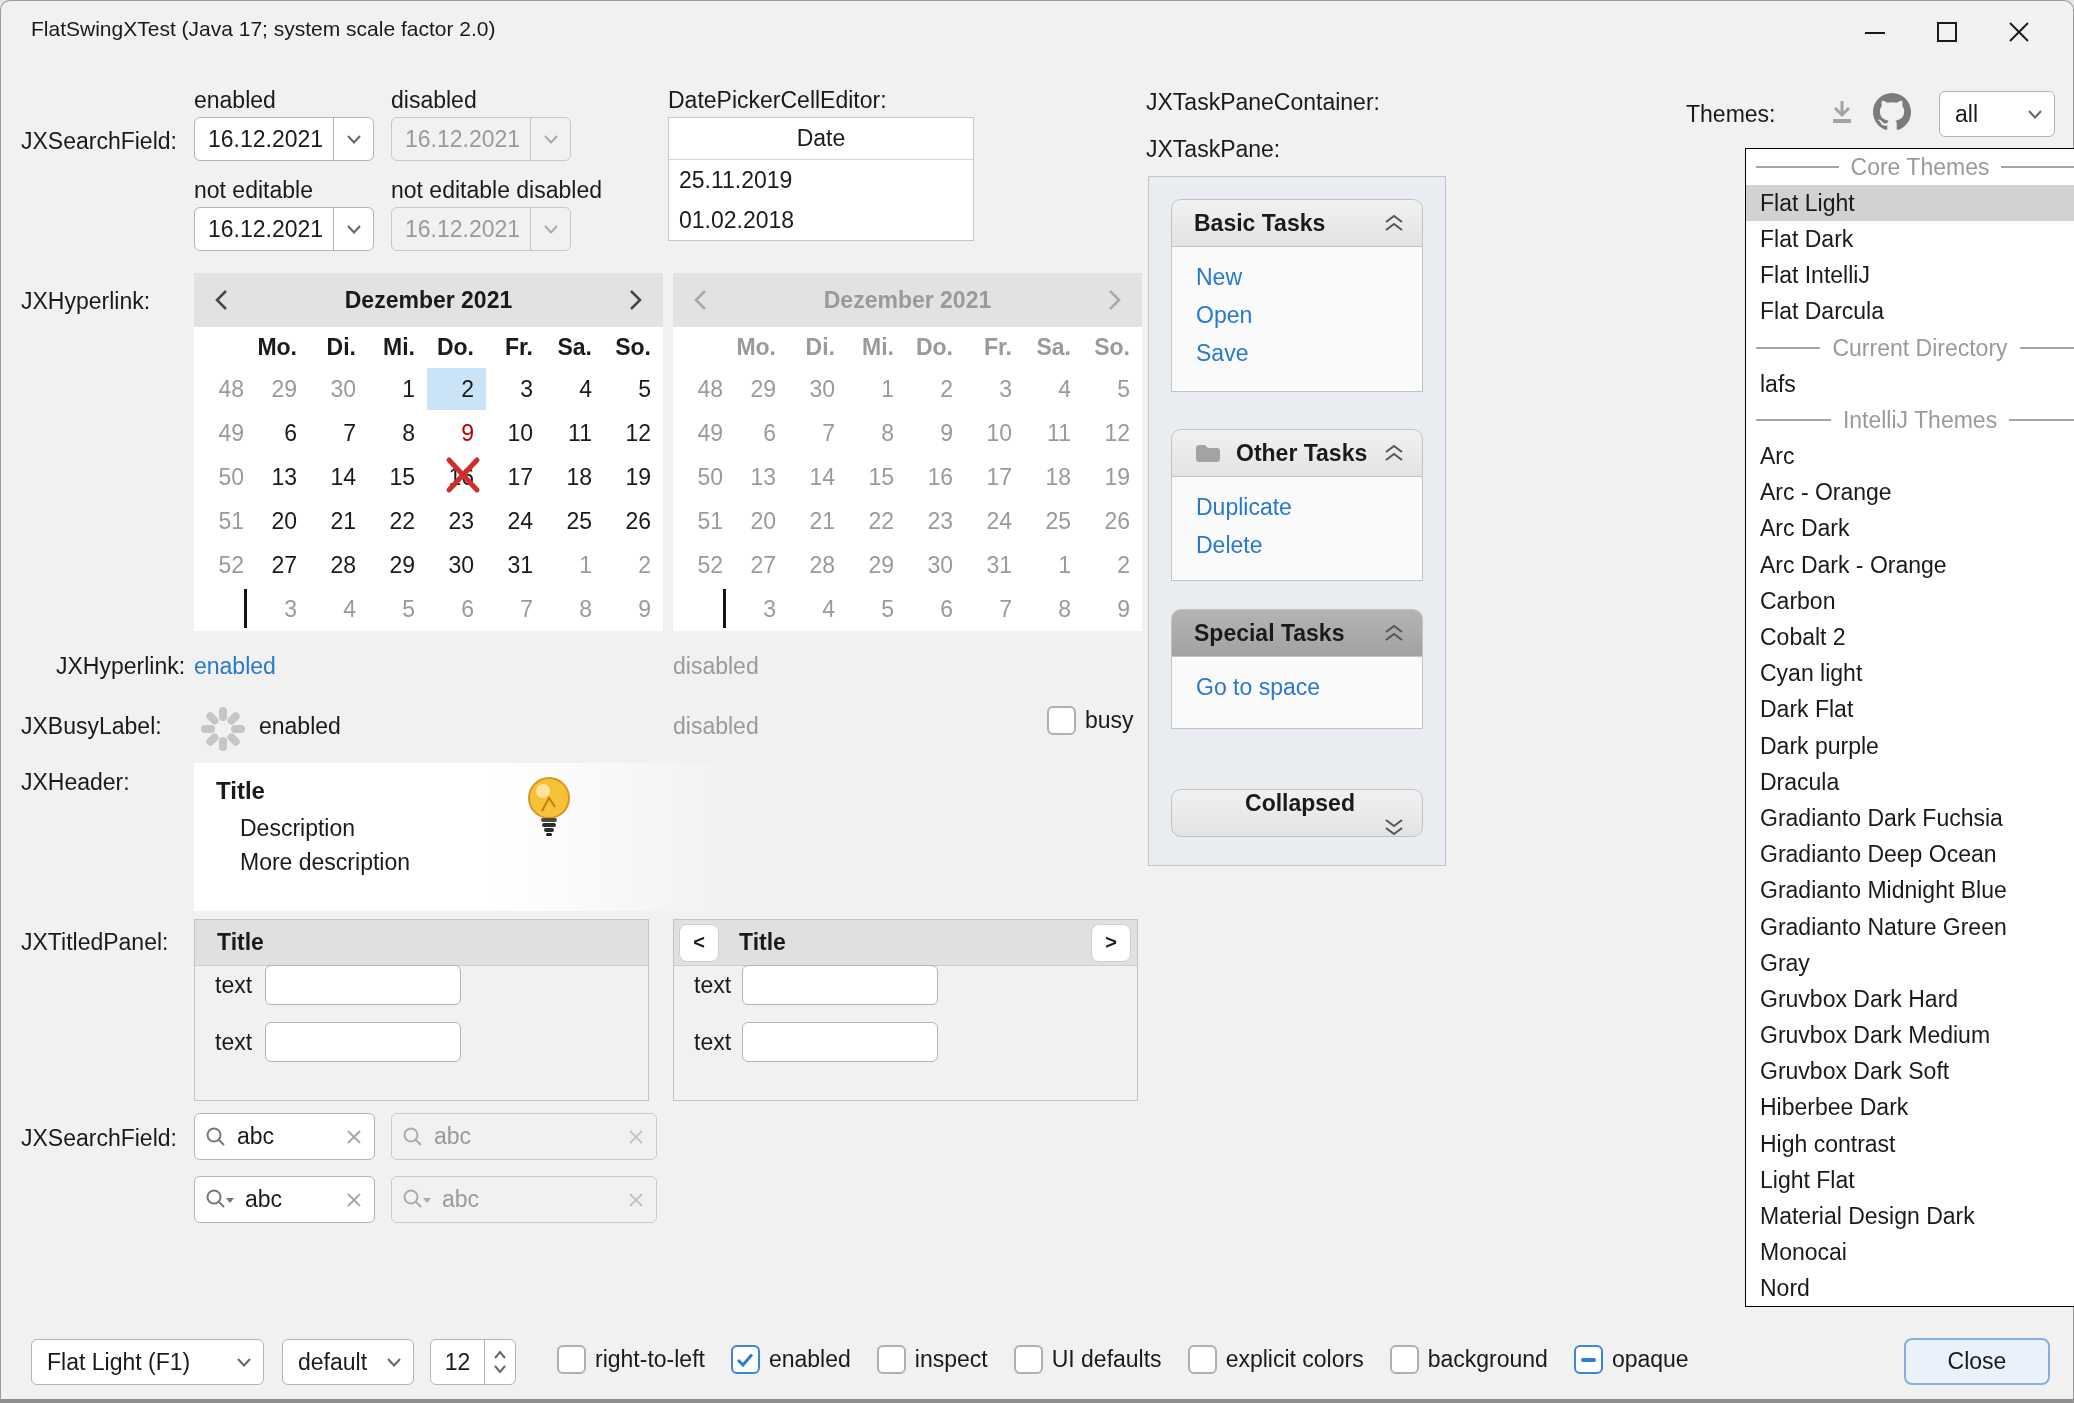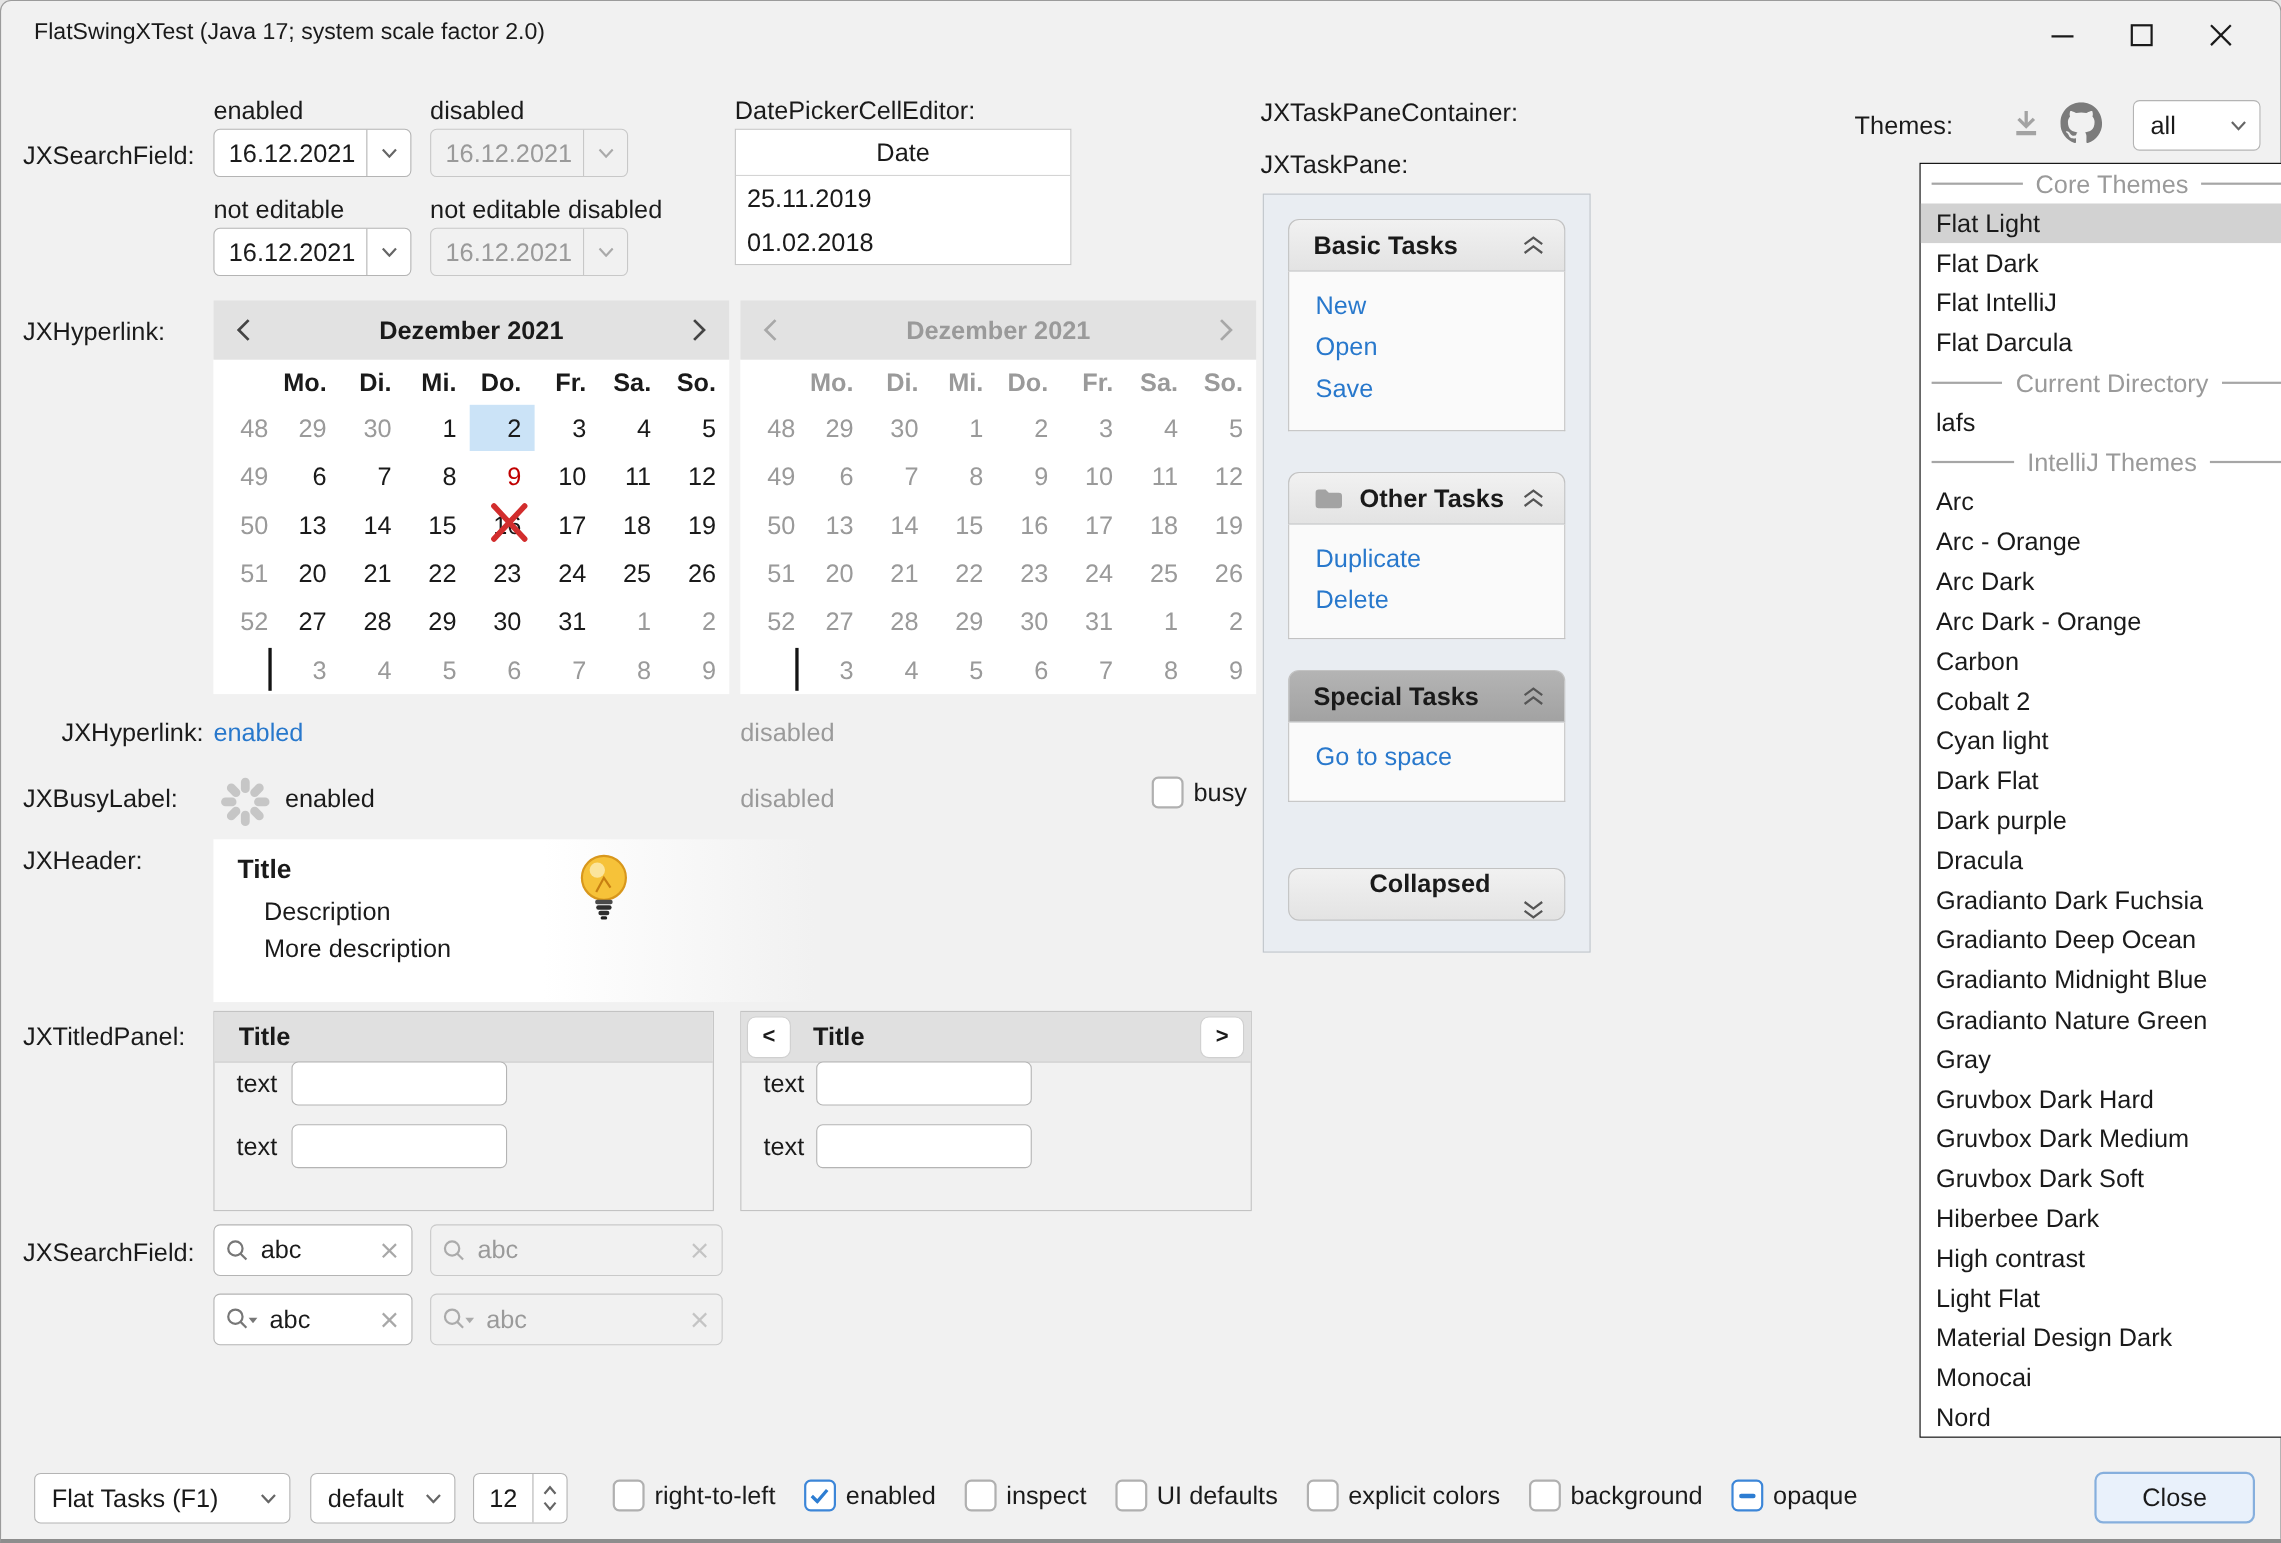--- a/index.html
+++ b/index.html
@@ -593,21 +593,21 @@
           <div class="theme-item">Material Design Dark</div>
           <div class="theme-item">Monocai</div>
           <div class="theme-item">Nord</div>
         </div>
       <div class="scroll-track">
         <div class="scroll-thumb"></div>
       </div>
     </div>
 
     <div class="combo abs" style="left:30px; top:1338px; width:233px; height:46px;">
-      <span>Flat Tasks (F1)</span>
+      <span>Flat Light (F1)</span>
       <svg width="14" height="9">
           <polyline points="1,1 7,7.5 13,1" fill="none" stroke="#666" stroke-width="2"></polyline>
         </svg>
     </div>
     <div class="combo abs" style="left:281px; top:1338px; width:132px; height:46px;">
       <span>default</span>
       <svg width="14" height="9">
           <polyline points="1,1 7,7.5 13,1" fill="none" stroke="#666" stroke-width="2"></polyline>
         </svg>
     </div>

